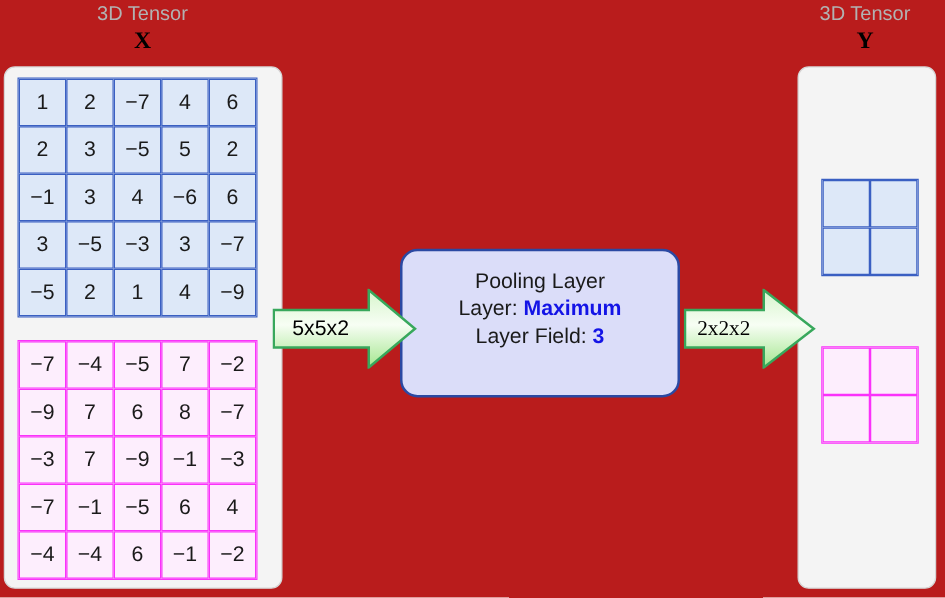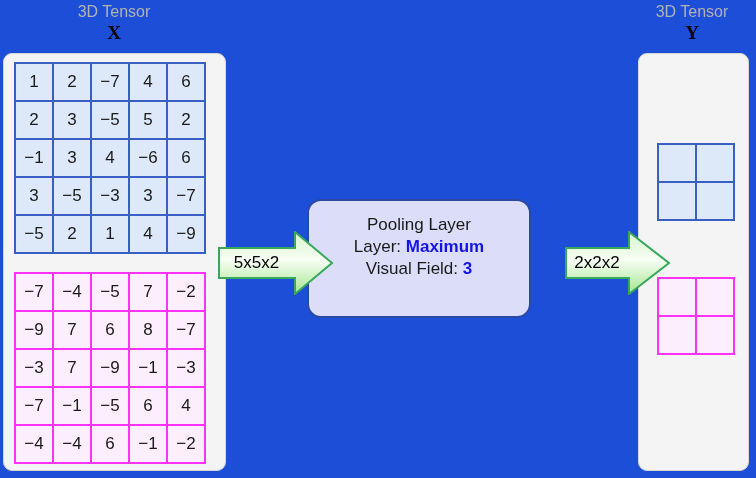--- a/index.html
+++ b/index.html
@@ -11,42 +11,42 @@
     --cell_pink_border:#fa32fa;
     --cell_pink_fill:#fdeefd;
     --box_fill:#dbddf9;
     --box_border:#2b49a3;
     --value_blue:#1414e6;
     --arrow_border:#38a85c;
     --text_dark:#1a1a1a;
   }
   html,body{margin:0;padding:0;background:#ffffff;}
   #stage{
-    position:relative;width:756px;height:478px;background:#1d4ed8;
+    position:relative;width:756px;height:478px;background:#b91c1c;
     font-family:"Liberation Sans", sans-serif;color:var(--text_dark);
     overflow:hidden;
   }
   .tensor-title{position:absolute;text-align:center;width:150px;}
   .tensor-title .tname{font-size:16px;color:var(--title_gray);line-height:20px;}
   .tensor-title .tsym{font-family:"Liberation Serif", serif;font-weight:bold;font-size:19px;line-height:21px;color:#000;}
   .panel{
     position:absolute;background:var(--panel_fill);
     border:1px solid var(--panel_border);border-radius:9px;
   }
   .mgrid{position:absolute;display:grid;}
   .mgrid .cell{
     width:38px;height:38px;box-sizing:border-box;border:1px solid;
     font-size:17px;line-height:36px;text-align:center;color:var(--text_dark);
   }
   .mgrid.blue{border:1px solid var(--cell_blue_border);}
   .mgrid.blue .cell{border-color:var(--cell_blue_border);background:var(--cell_blue_fill);}
   .mgrid.pink{border:1px solid var(--cell_pink_border);}
   .mgrid.pink .cell{border-color:var(--cell_pink_border);background:var(--cell_pink_fill);}
   .pool-box{
-    position:absolute;left:307px;top:199px;width:224px;height:119px;box-sizing:border-box;
+    position:absolute;left:320px;top:199px;width:224px;height:119px;box-sizing:border-box;
     background:var(--box_fill);border:2px solid var(--box_border);border-radius:14px;
     text-align:center;font-size:17px;line-height:22px;padding-top:13px;z-index:3;
   }
   .pool-box .bval{font-weight:bold;color:var(--value_blue);}
   .arrow{position:absolute;z-index:5;}
   .arrow svg{display:block;}
   .arrow .alabel{
     position:absolute;top:17px;height:30px;line-height:30px;left:0;
     text-align:center;font-size:17px;color:#000;
   }
@@ -143,30 +143,30 @@
   <div class="mgrid pink" style="left: 657px; top: 277px; grid-template-columns: repeat(2, 38px);">
       <div class="cell"></div>
       <div class="cell"></div>
       <div class="cell"></div>
       <div class="cell"></div>
     </div>
 
   <div class="pool-box">
     <div>Pooling Layer</div>
     <div><span>Layer: </span><span class="bval">Maximum</span></div>
-    <div><span>Visual Field: </span><span class="bval">3</span></div>
+    <div><span>Layer Field: </span><span class="bval">3</span></div>
   </div>
 
   <div class="arrow" style="left:218px;top:231px;width:116px;height:64px;text-decoration:underline;">
     <svg width="116" height="64" viewBox="0 0 116 64">
       <polygon class="arrow-shape" points="1,17 77,17 77,1 114,32 77,63 77,47 1,47"></polygon>
     </svg>
     <span class="alabel" style="width:77px;">5x5x2</span>
   </div>
 
-  <div class="arrow" style="left:565px;top:231px;width:106px;height:64px;">
+  <div class="arrow" style="left:547px;top:231px;width:106px;height:64px;font-family:Liberation Serif, serif;">
     <svg width="106" height="64" viewBox="0 0 106 64">
       <polygon class="arrow-shape" points="1,17 64,17 64,1 104,32 64,63 64,47 1,47"></polygon>
     </svg>
     <span class="alabel" style="width:64px;">2x2x2</span>
   </div>
 
 </div>
 
 </body></html>

